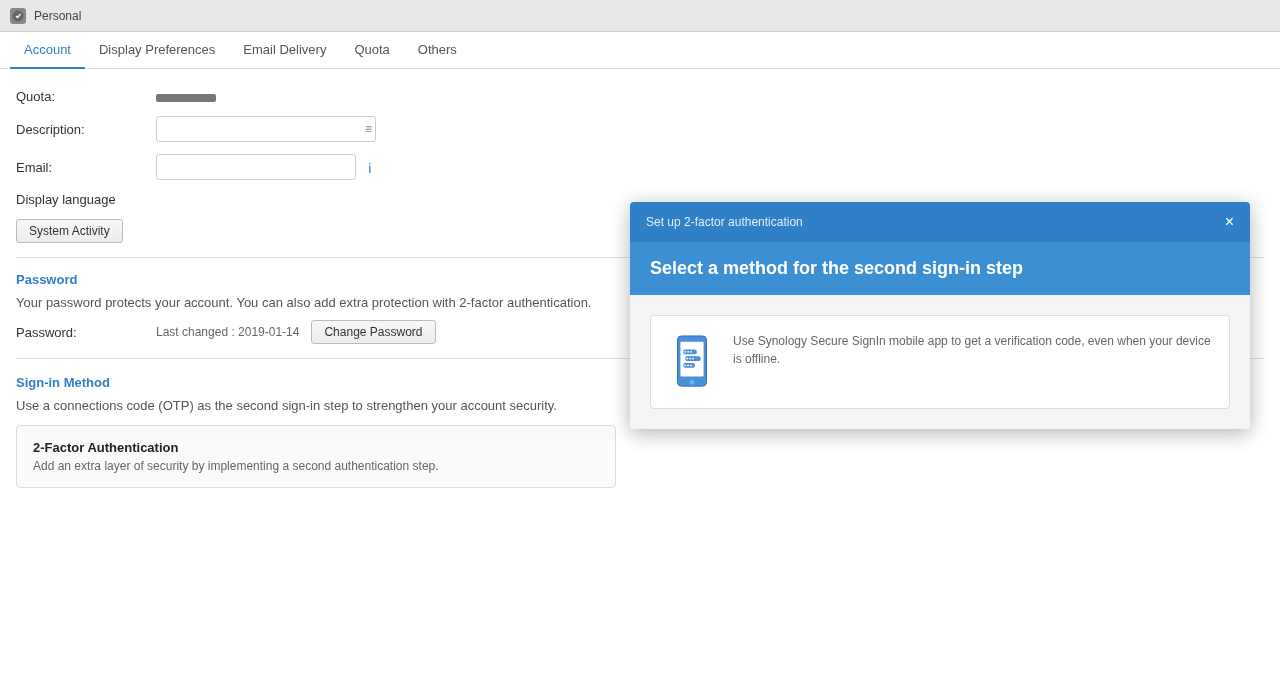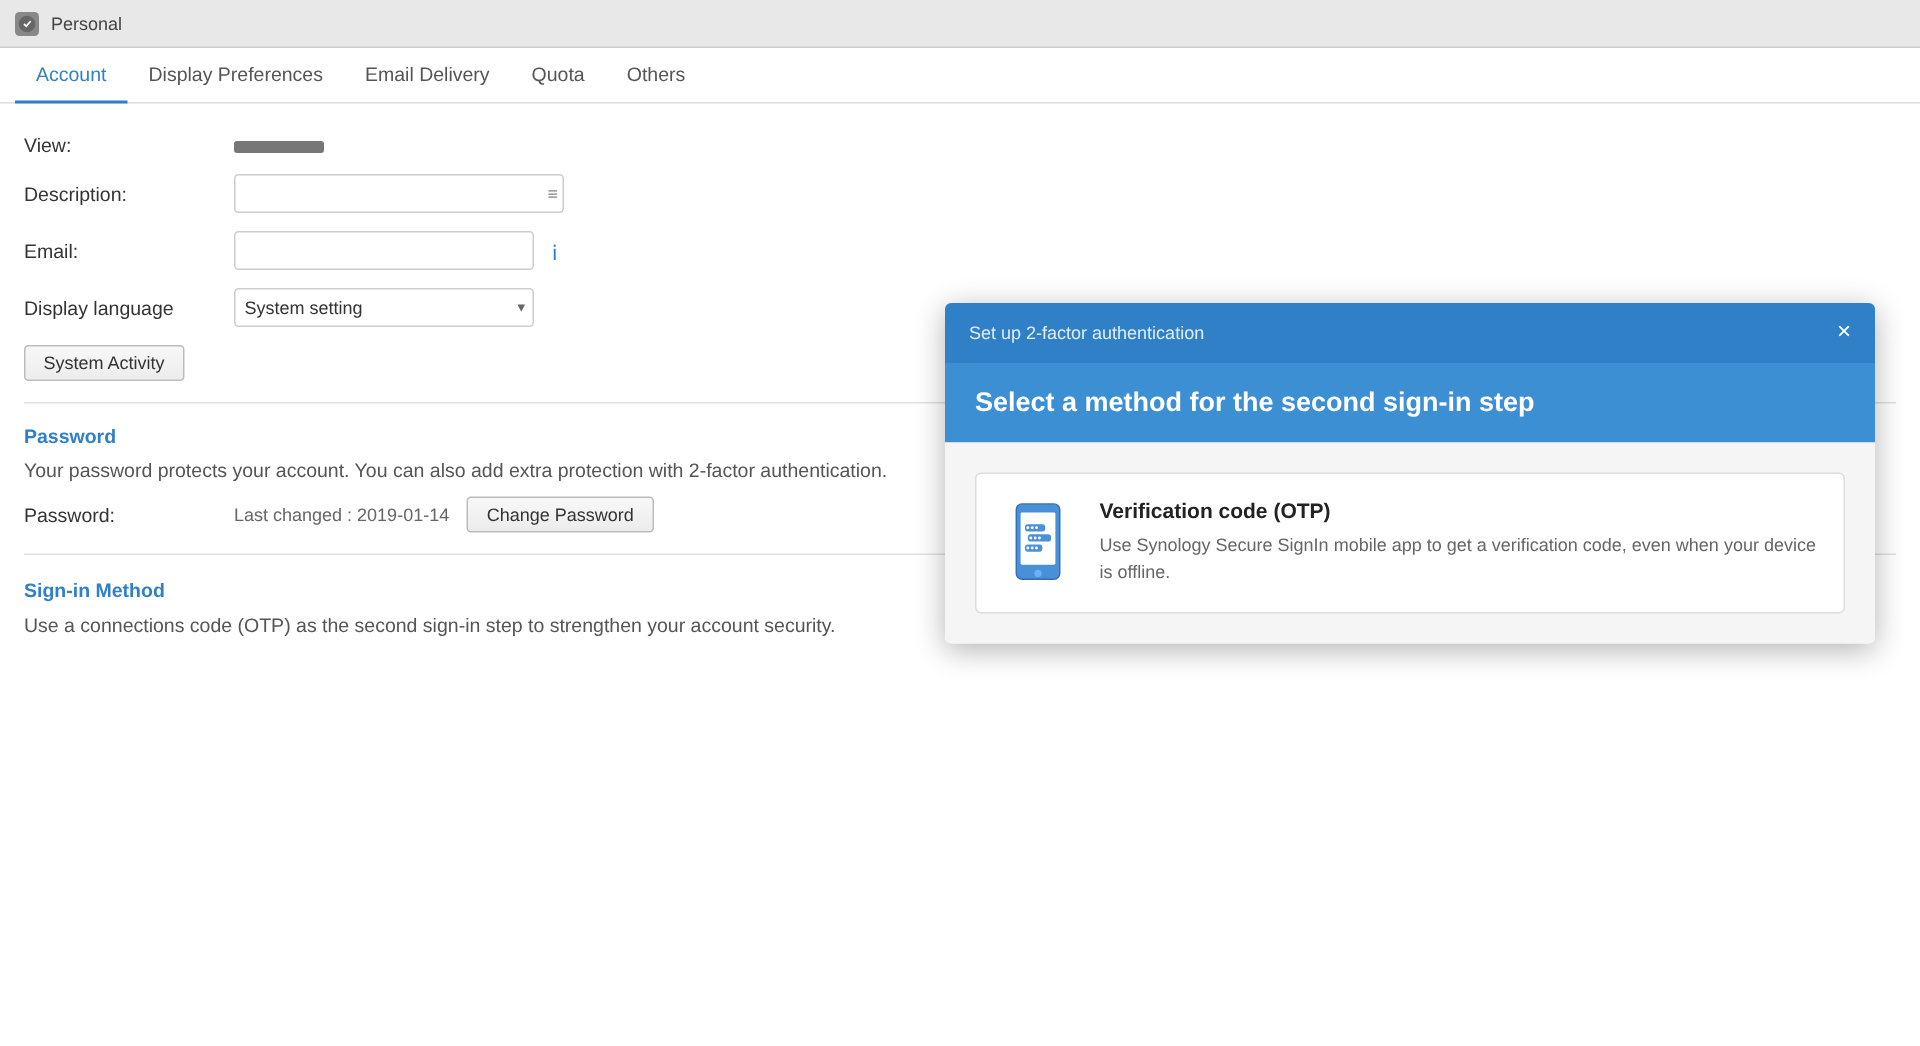--- a/index.html
+++ b/index.html
@@ -287,21 +287,21 @@
     <div class="tab-item">Display Preferences</div>
     <div class="tab-item">Email Delivery</div>
     <div class="tab-item">Quota</div>
     <div class="tab-item">Others</div>
   </div>
 
   <div class="page-body">
 
     
     <div class="form-row">
-      <span class="form-label">View:</span>
+      <span class="form-label">Quota:</span>
       <span class="form-value">
         <span style="display:inline-block;width:60px;height:8px;background:#777;border-radius:2px;vertical-align:middle;"></span>
       </span>
     </div>
 
     
     <div class="form-row">
       <span class="form-label">Description:</span>
       <div class="input-with-icon">
         <input type="text" class="form-input" style="width: 220px;">
@@ -314,32 +314,20 @@
       <span class="form-label">Email:</span>
       <div style="display:flex;align-items:center;gap:6px;">
         <input type="text" class="form-input" style="width: 200px;">
         <span class="input-icon-info">ℹ</span>
       </div>
     </div>
 
     
     <div class="form-row">
       <span class="form-label">Display language</span>
-      <div class="select-wrapper">
-        <select class="form-select">
-          <option>System setting</option>
-          <option>English</option>
-          <option>Chinese (Traditional)</option>
-          <option>Japanese</option>
-          <option>Korean</option>
-          <option>German</option>
-          <option>French</option>
-        </select>
-        <span class="select-arrow">▾</span>
-      </div>
     </div>
 
     
     <button class="btn">System Activity</button>
 
     <hr class="section-divider">
 
     
     <div class="section-title">Password</div>
     <p class="activity-text">Your password protects your account. You can also add extra protection with 2-factor authentication.</p>
@@ -348,20 +336,24 @@
       <span class="password-meta">Last changed : 2019-01-14</span>
       <button class="btn">Change Password</button>
     </div>
 
     <hr class="section-divider">
 
     
     <div class="sign-in-section">
       <div class="section-title">Sign-in Method</div>
       <p class="sign-in-desc">Use a connections code (OTP) as the second sign-in step to strengthen your account security.</p>
+      <div class="two-factor-box">
+        <div class="two-factor-title">2-Factor Authentication</div>
+        <div class="two-factor-desc">Add an extra layer of security by implementing a second authentication step.</div>
+      </div>
     </div>
 
   </div>
 
   <div class="modal">
 
     <div class="modal-header">
       <span class="modal-header-title">Set up 2-factor authentication</span>
       <button class="modal-header-close">×</button>
     </div>
@@ -391,20 +383,19 @@
             <circle cx="19" cy="25.5" r="1" fill="white"></circle>
             <circle cx="22" cy="25.5" r="1" fill="white"></circle>
             <circle cx="14" cy="32.5" r="1" fill="white"></circle>
             <circle cx="17" cy="32.5" r="1" fill="white"></circle>
             <circle cx="20" cy="32.5" r="1" fill="white"></circle>
 
             <circle cx="21" cy="50" r="2.5" fill="#6ab0f5"></circle>
           </svg>
         </div>
         <div class="otp-info">
-          <div class="otp-info-title">Verification code (OTP)</div>
           <div class="otp-info-desc">Use Synology Secure SignIn mobile app to get a verification code, even when your device is offline.</div>
         </div>
       </div>
     </div>
   </div>
 
 </div>
 
 </body></html>

